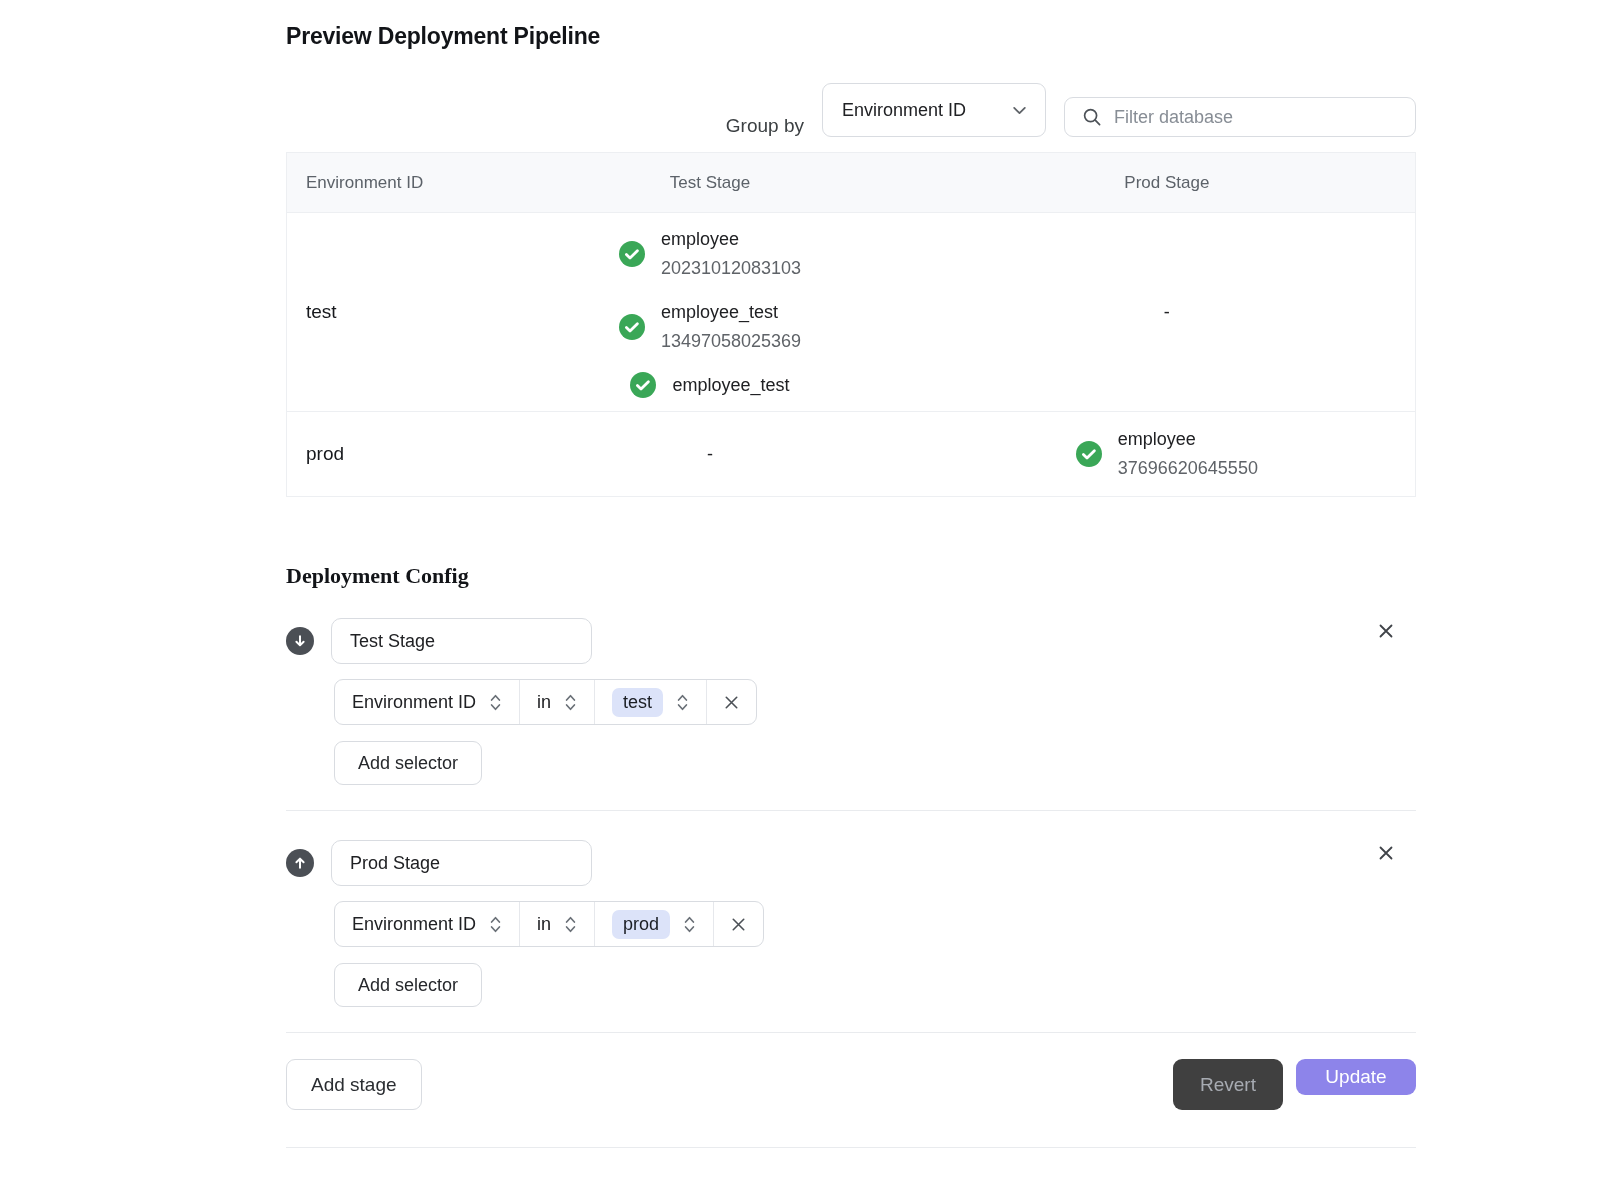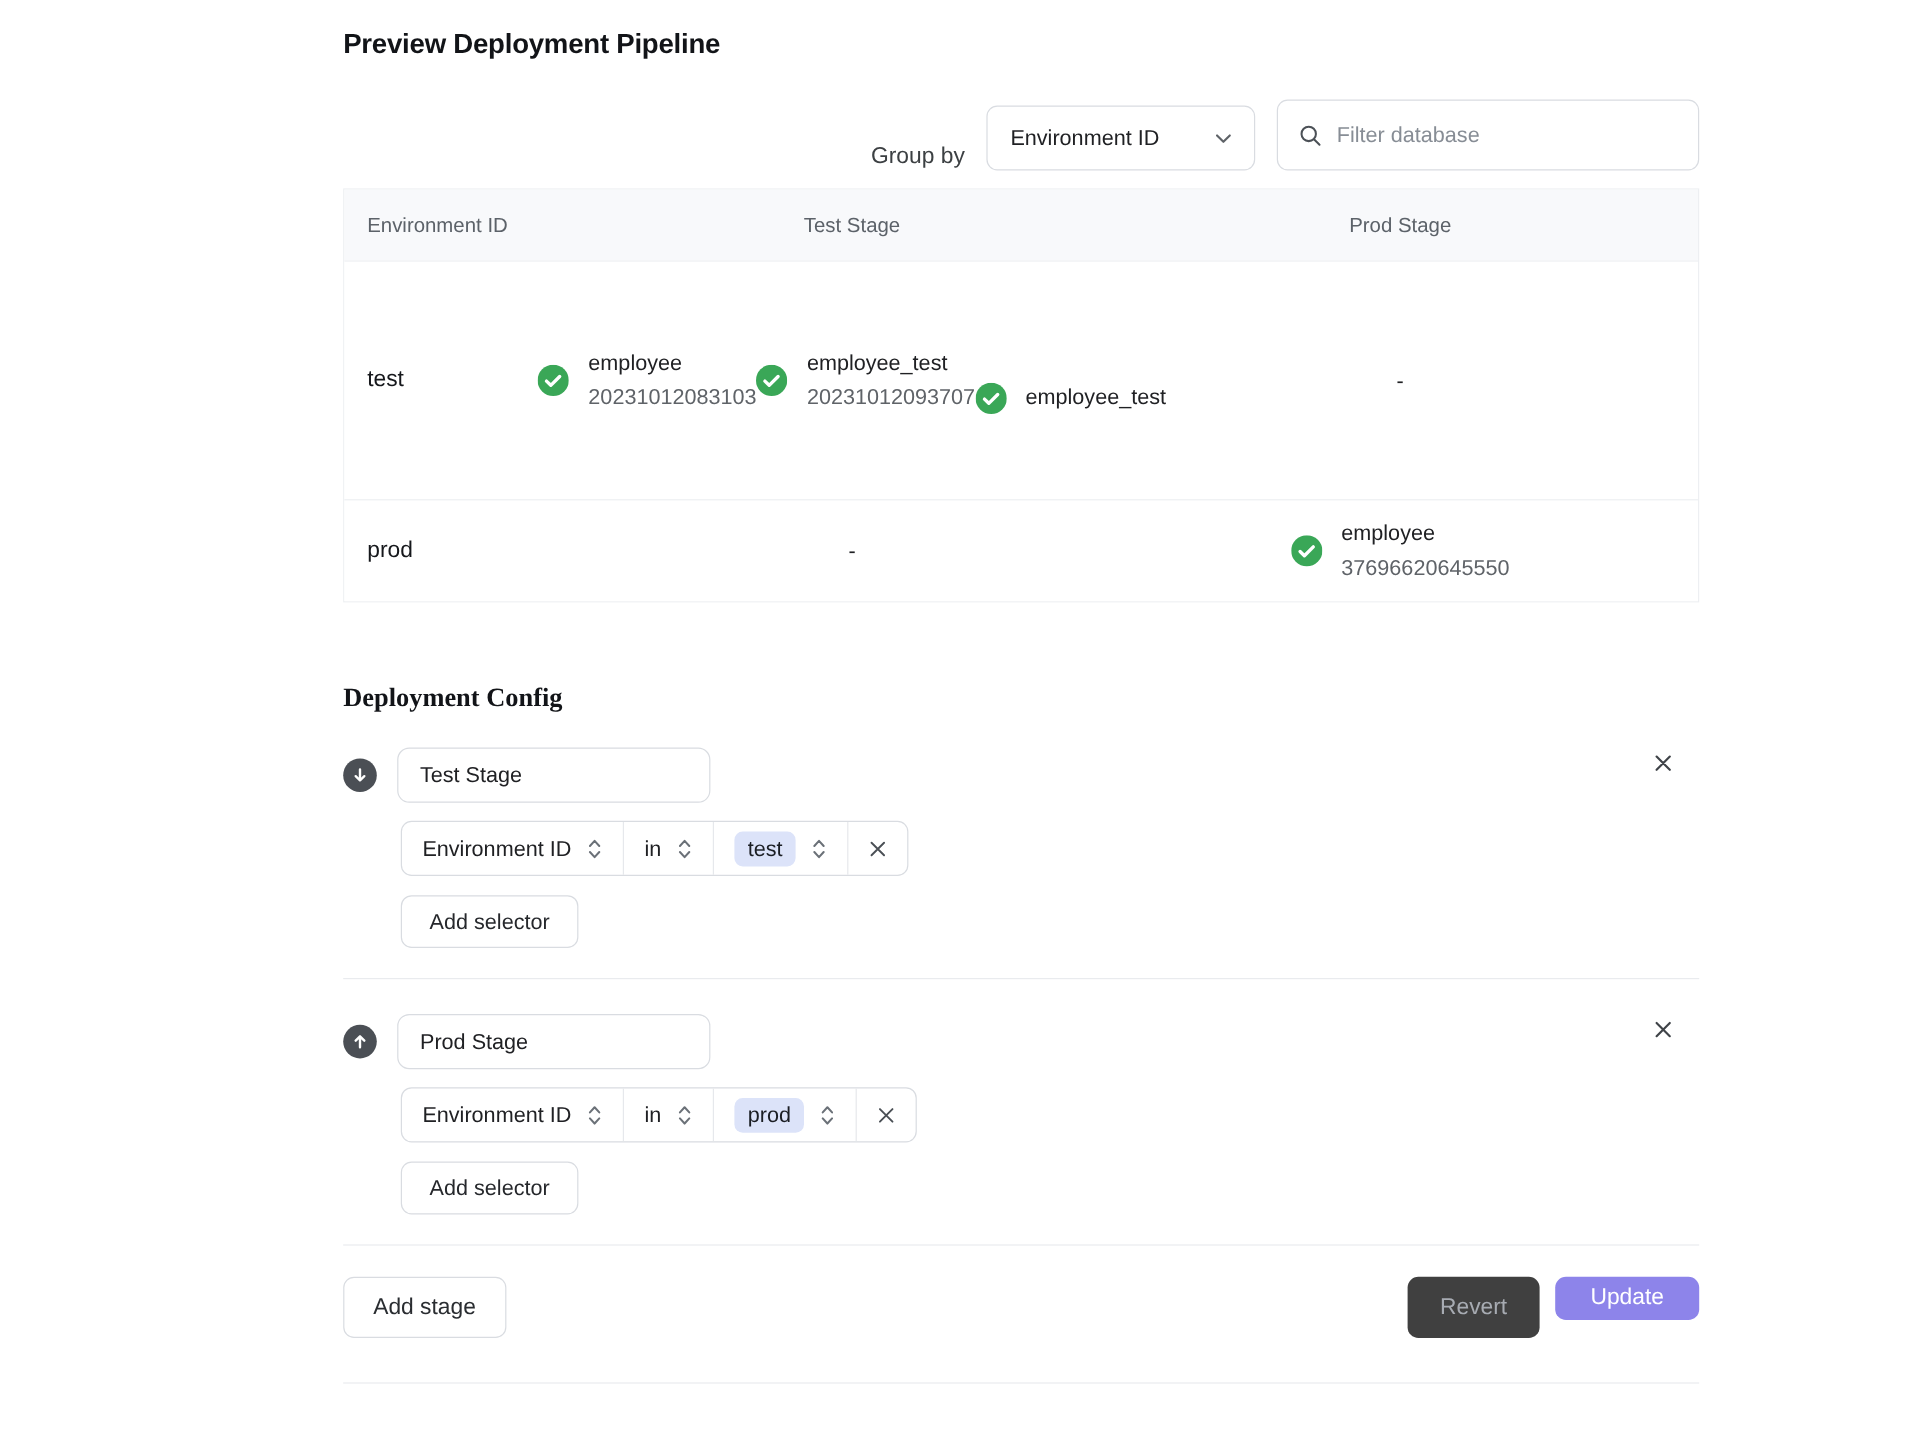--- a/index.html
+++ b/index.html
@@ -5,35 +5,35 @@
   * { margin:0; padding:0; box-sizing:border-box; }
   html,body { width:1600px; height:1200px; background:#fff; font-family:"Liberation Sans", sans-serif; color:#202124; }
   .content { position:absolute; left:286px; top:0; width:1130px; }
 
   .page-title { margin-top:23px; font-size:23px; font-weight:700; color:#121418; letter-spacing:-0.2px; }
 
   .toolbar { margin-top:33px; display:flex; justify-content:flex-end; align-items:flex-end; gap:18px; }
   .group-by-label { font-size:19px; color:#3c4043; }
   .select-box { width:224px; height:54px; border:1px solid #d9dce1; border-radius:9px; display:flex; align-items:center; justify-content:space-between; padding:0 17px 0 19px; cursor:pointer; background:#fff; }
   .select-value { font-size:18px; color:#202124; }
-  .search-box { width:352px; height:59px; border:1px solid #d9dce1; border-radius:9px; display:flex; align-items:center; gap:12px; padding:0 17px; background:#fff; }
+  .search-box { width:352px; height:40px; border:1px solid #d9dce1; border-radius:9px; display:flex; align-items:center; gap:12px; padding:0 17px; background:#fff; }
   .search-box input { border:none; outline:none; flex:1; font-size:18px; font-family:inherit; color:#202124; background:transparent; }
   .search-box input::placeholder { color:#878d95; }
 
   .ptable { margin-top:15px; border:1px solid #edeff2; }
   .thead { display:flex; align-items:center; height:59px; background:#f8f9fb; }
   .th { font-size:17px; font-weight:500; color:#5c6269; }
   .col1 { width:19%; } .col2 { width:37%; } .col3 { width:44%; }
   .th.col1 { padding-left:19px; text-align:left; }
   .th.col2, .th.col3 { text-align:center; }
   .trow { display:flex; border-top:1px solid #edeff2; background:#fff; }
   .trow-test { height:199px; } .trow-prod { height:85px; }
   .td { display:flex; align-items:center; justify-content:center; }
   .td-env { justify-content:flex-start; padding-left:19px; font-size:19px; color:#16181c; }
-  .entries { display:inline-flex; flex-direction:row; align-items:flex-end; }
+  .entries { display:inline-flex; flex-direction:column; align-items:center; gap:15px; }
   .entry { display:flex; align-items:center; gap:16px; }
   .check-icon { width:26px; height:26px; flex:0 0 26px; }
   .entry-name { font-size:18px; line-height:29px; color:#202124; }
   .entry-ver { font-size:18px; line-height:29px; color:#5f6368; }
   .dash { font-size:18px; color:#202124; }
 
   .config-heading { margin-top:66px; font-size:22px; font-weight:700; color:#121418;font-family:Liberation Serif, serif; }
 
   .stage { position:relative; margin-top:29px; }
   .stage-head { display:flex; align-items:center; gap:17px; }
@@ -114,21 +114,21 @@
           </div>
           <div class="entry">
             <span class="check-icon">
               <svg viewBox="0 0 26 26" width="26" height="26">
                   <circle cx="13" cy="13" r="13" fill="#3AA757"></circle>
                   <path d="M7.4 13.6l3.6 3.5 7.4-7.4" fill="none" stroke="#fff" stroke-width="2.8" stroke-linecap="round" stroke-linejoin="round"></path>
                 </svg>
             </span>
             <span class="entry-text">
               <div class="entry-name">employee_test</div>
-              <div class="entry-ver">20231012093707</div>
+              <div class="entry-ver">13497058025369</div>
             </span>
           </div>
           <div class="entry">
             <span class="check-icon">
               <svg viewBox="0 0 26 26" width="26" height="26">
                   <circle cx="13" cy="13" r="13" fill="#3AA757"></circle>
                   <path d="M7.4 13.6l3.6 3.5 7.4-7.4" fill="none" stroke="#fff" stroke-width="2.8" stroke-linecap="round" stroke-linejoin="round"></path>
                 </svg>
             </span>
             <span class="entry-text">

